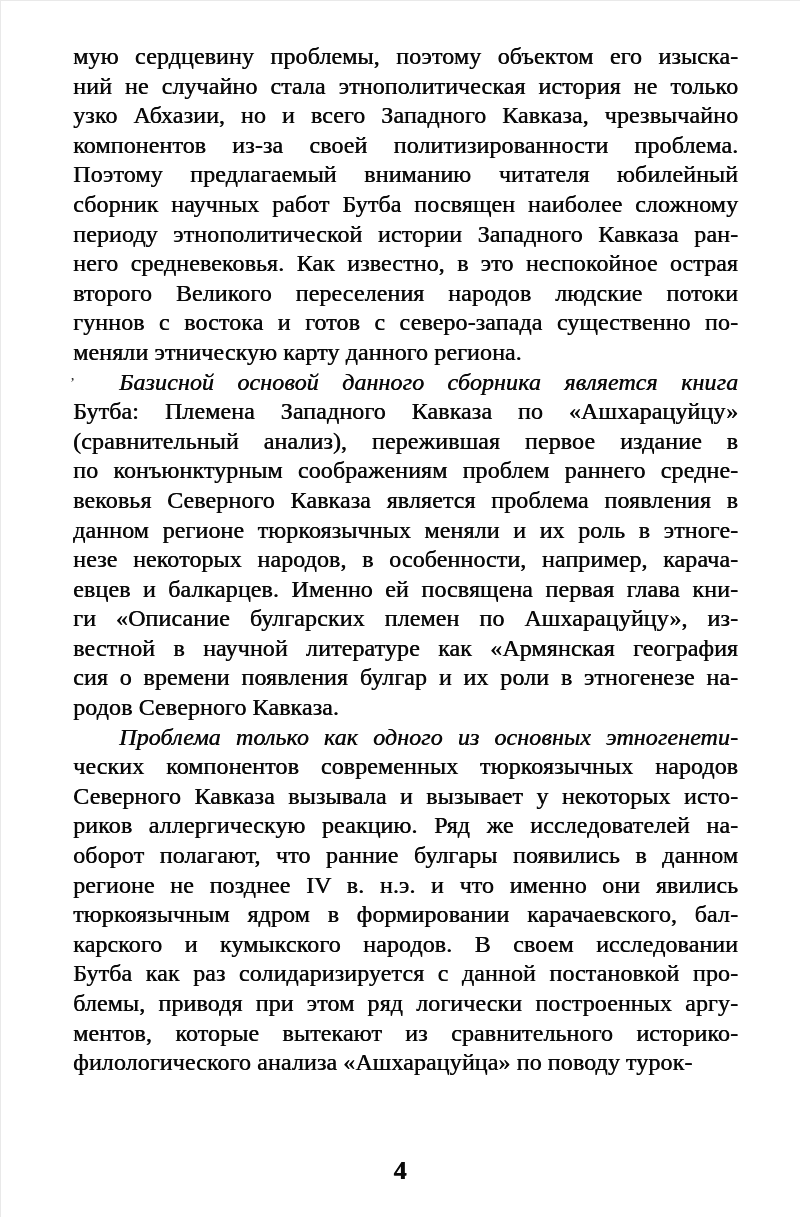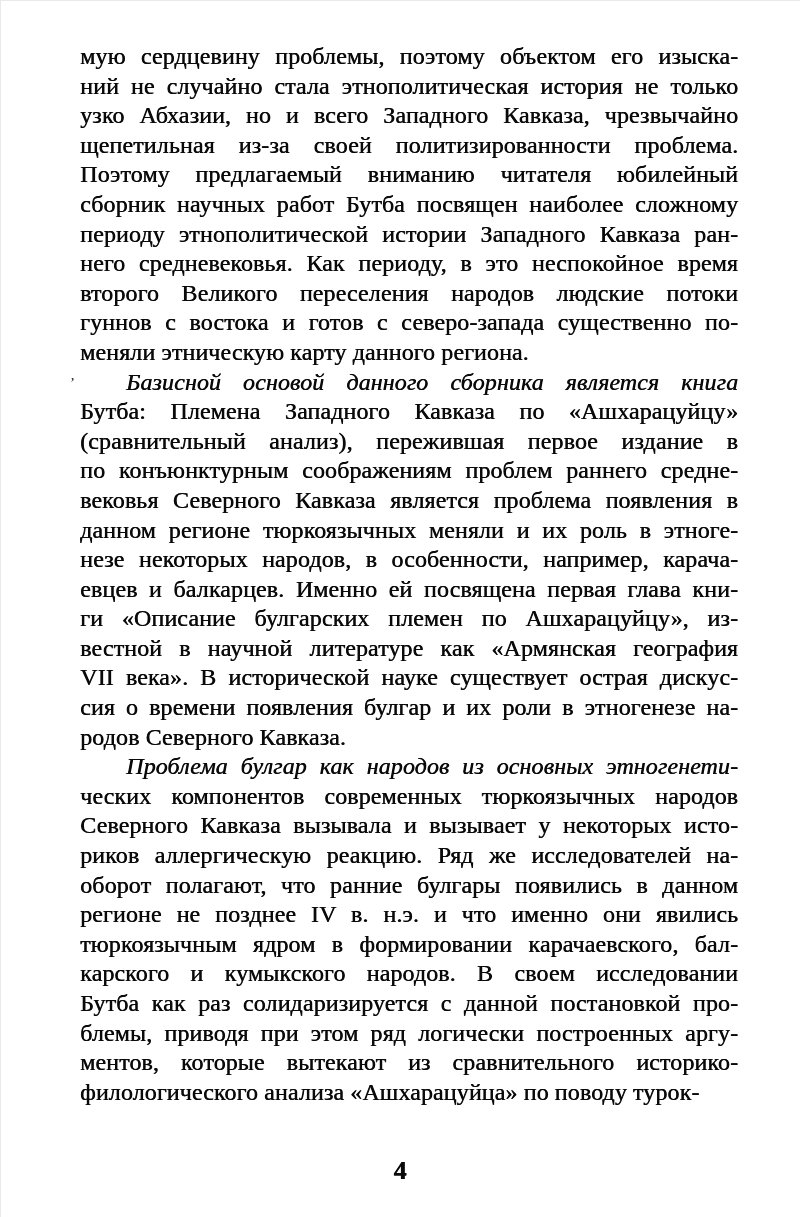--- a/index.html
+++ b/index.html
@@ -12,21 +12,21 @@
     width: 800px;
     height: 1217px;
     background: #ffffff;
     overflow: hidden;
     box-shadow: inset 1px 1px 0 #e9e9e9; 
     font-family: "Liberation Serif", "DejaVu Serif", serif;
     color: #0a0a0a;
   }
   .text-block {
     position: absolute;
-    left: 80px;
+    left: 73px;
     right: 62px;
     top: 42px;
   }
   .paragraph { margin: 0; padding: 0; }
   .line {
     font-size: 24px;
     line-height: 29.6px;
     white-space: normal;
     text-align: justify;
     text-align-last: justify;
@@ -56,46 +56,45 @@
 </style>
 </head>
 <body>
 
 <div class="scan-page">
   <div class="text-block">
       <div class="paragraph">
         <div class="line">мую сердцевину проблемы, поэтому объектом его изыска-</div>
         <div class="line">ний не случайно стала этнополитическая история не только</div>
         <div class="line">узко Абхазии, но и всего Западного Кавказа, чрезвычайно</div>
-        <div class="line">щепетильная из-за своей политизированности проблема.</div>
+        <div class="line">компонентов из-за своей политизированности проблема.</div>
         <div class="line">Поэтому предлагаемый вниманию читателя юбилейный</div>
         <div class="line">сборник научных работ Бутба посвящен наиболее сложному</div>
         <div class="line">периоду этнополитической истории Западного Кавказа ран-</div>
-        <div class="line">него средневековья. Как периоду, в это неспокойное время</div>
+        <div class="line">него средневековья. Как известно, в это неспокойное острая</div>
         <div class="line">второго Великого переселения народов людские потоки</div>
         <div class="line">гуннов с востока и готов с северо-запада существенно по-</div>
         <div class="line last">меняли этническую карту данного региона.</div>
       </div>
       <div class="paragraph">
         <div class="line indent">Базисной основой данного сборника является книга</div>
         <div class="line">Бутба: Племена Западного Кавказа по «Ашхарацуйцу»</div>
         <div class="line">(сравнительный анализ), пережившая первое издание в</div>
         <div class="line">по конъюнктурным соображениям проблем раннего средне-</div>
         <div class="line">вековья Северного Кавказа является проблема появления в</div>
         <div class="line">данном регионе тюркоязычных меняли и их роль в этноге-</div>
         <div class="line">незе некоторых народов, в особенности, например, карача-</div>
         <div class="line">евцев и балкарцев. Именно ей посвящена первая глава кни-</div>
         <div class="line">ги «Описание булгарских племен по Ашхарацуйцу», из-</div>
         <div class="line">вестной в научной литературе как «Армянская география</div>
-        <div class="line">VII века». В исторической науке существует острая дискус-</div>
         <div class="line">сия о времени появления булгар и их роли в этногенезе на-</div>
         <div class="line last">родов Северного Кавказа.</div>
       </div>
       <div class="paragraph">
-        <div class="line indent">Проблема булгар как народов из основных этногенети-</div>
+        <div class="line indent">Проблема только как одного из основных этногенети-</div>
         <div class="line">ческих компонентов современных тюркоязычных народов</div>
         <div class="line">Северного Кавказа вызывала и вызывает у некоторых исто-</div>
         <div class="line">риков аллергическую реакцию. Ряд же исследователей на-</div>
         <div class="line">оборот полагают, что ранние булгары появились в данном</div>
         <div class="line">регионе не позднее IV в. н.э. и что именно они явились</div>
         <div class="line">тюркоязычным ядром в формировании карачаевского, бал-</div>
         <div class="line">карского и кумыкского народов. В своем исследовании</div>
         <div class="line">Бутба как раз солидаризируется с данной постановкой про-</div>
         <div class="line">блемы, приводя при этом ряд логически построенных аргу-</div>
         <div class="line">ментов, которые вытекают из сравнительного историко-</div>

